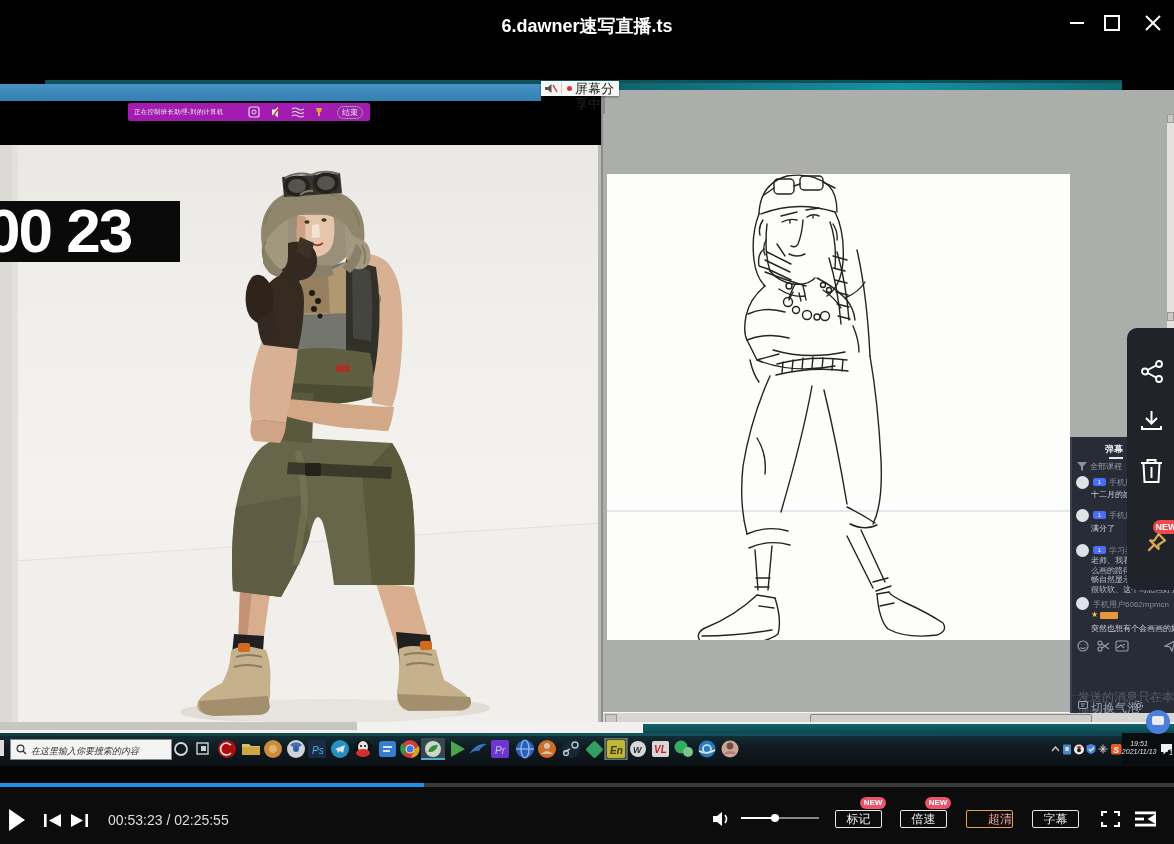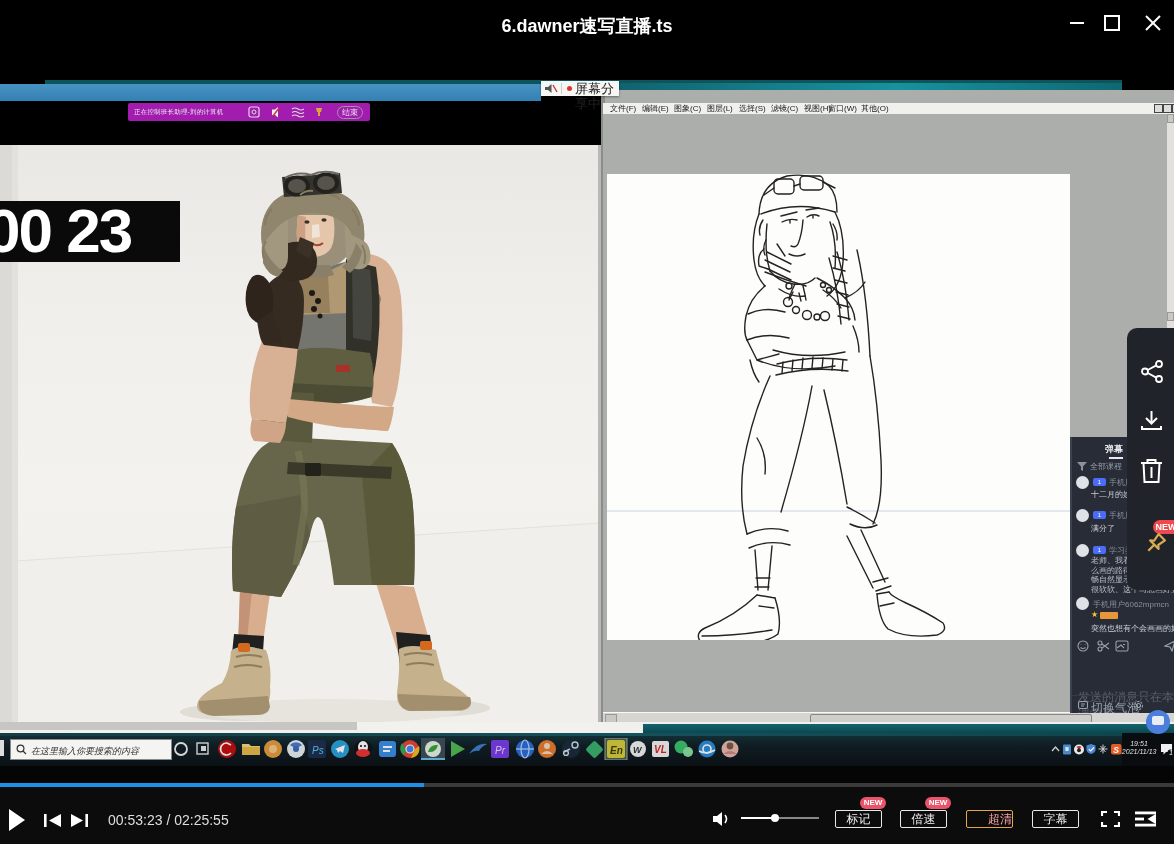--- a/index.html
+++ b/index.html
@@ -156,34 +156,20 @@
   <div class="abs" style="left:0;top:201px;width:180px;height:61px;background:#0a0a0a;overflow:hidden;">
     <span style="position:absolute;left:-14px;top:-6px;color:#fff;font-weight:bold;font-size:62px;
           font-family:'Liberation Sans',sans-serif;letter-spacing:-2px;">00 23</span>
   </div>
 
   <div class="abs" style="left:601px;top:90px;width:573px;height:633px;background:#abaeaa;">
 
     <div class="abs" style="left:0;top:0;width:4px;height:633px;background:#8a8d89;"></div>
 
 
-    <div class="abs" style="left:2px;top:13px;width:571px;height:11px;background:#f0f0ec;color:#1a1a1a;font-size:8px;">
-      <span style="position:absolute;left:7px;">文件(F)</span>
-      <span style="position:absolute;left:39px;">编辑(E)</span>
-      <span style="position:absolute;left:71px;">图象(C)</span>
-      <span style="position:absolute;left:104px;">图层(L)</span>
-      <span style="position:absolute;left:136px;">选择(S)</span>
-      <span style="position:absolute;left:168px;">滤镜(C)</span>
-      <span style="position:absolute;left:201px;">视图(H)</span>
-      <span style="position:absolute;left:225px;">窗口(W)</span>
-      <span style="position:absolute;left:258px;">其他(O)</span>
-      <span style="position:absolute;left:551px;top:1px;width:7px;height:7px;border:1px solid #444;background:#ddd;"></span>
-      <span style="position:absolute;left:560px;top:1px;width:7px;height:7px;border:1px solid #444;background:#ddd;"></span>
-      <span style="position:absolute;left:569px;top:1px;width:4px;height:7px;border:1px solid #444;background:#ddd;"></span>
-    </div>
 
     <div class="abs" style="left:2px;top:24px;width:571px;height:599px;background:#abaeaa;"></div>
 
     <div class="abs" id="saipage" style="left:6px;top:84px;width:463px;height:466px;background:#fdfdfb;">
       <svg width="468" height="466" viewBox="0 0 468 466" style="position:absolute;left:0;top:0;" fill="none" stroke="#26231f" stroke-width="1.4" stroke-linecap="round" stroke-linejoin="round">
         <line x1="0" y1="337" x2="468" y2="337" stroke="#c8d3e2" stroke-width="1.2"></line>
 
         <path d="M152 40 Q153 10 180 2 Q207 -2 222 12 Q230 20 230 38"></path>
         <path d="M154 40 Q190 26 228 38"></path>
 

